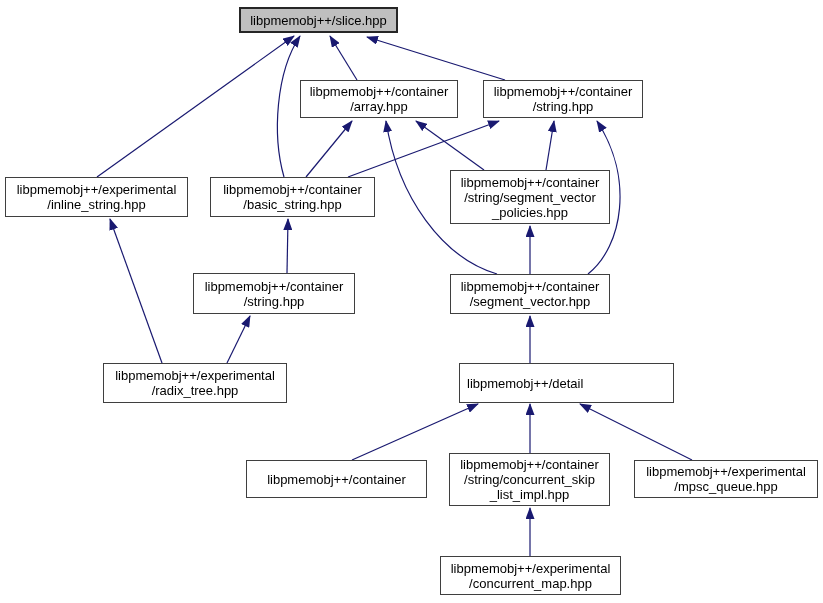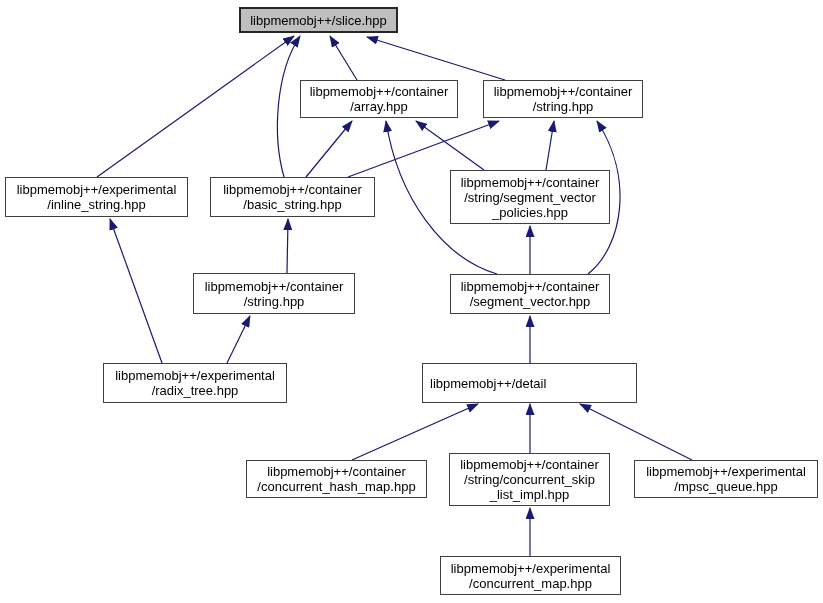--- a/index.html
+++ b/index.html
@@ -29,20 +29,21 @@
     cursor:pointer;
   }
   .node.highlight {
     background:#bfbfbf;
     border:2px solid #262626;
   }
   .node.align-left {
     align-items:flex-start;
     text-align:left;
     padding-left:7px;
+    margin-left:37px;
   }
   .node .line { display:block; }
 </style>
 </head>
 <body>
 
 <div id="stage">
     <svg width="823" height="603" id="edge-layer">
       <defs>
         <marker id="arrow" markerUnits="userSpaceOnUse" markerWidth="12" markerHeight="9" refX="11" refY="4.5" orient="auto">
@@ -103,21 +104,20 @@
     </div>
     <div class="node" style="left: 103px; top: 363px; width: 184px; height: 40px;">
       <span class="line">libpmemobj++/experimental</span>
       <span class="line">/radix_tree.hpp</span>
     </div>
     <div class="node align-left" style="left: 422px; top: 363px; width: 215px; height: 40px;">
       <span class="line">libpmemobj++/detail</span>
     </div>
     <div class="node" style="left: 246px; top: 460px; width: 181px; height: 38px;">
       <span class="line">libpmemobj++/container</span>
-      <span class="line">/concurrent_hash_map.hpp</span>
     </div>
     <div class="node" style="left: 449px; top: 453px; width: 161px; height: 53px;">
       <span class="line">libpmemobj++/container</span>
       <span class="line">/string/concurrent_skip</span>
       <span class="line">_list_impl.hpp</span>
     </div>
     <div class="node" style="left: 634px; top: 460px; width: 184px; height: 38px;">
       <span class="line">libpmemobj++/experimental</span>
       <span class="line">/mpsc_queue.hpp</span>
     </div>

